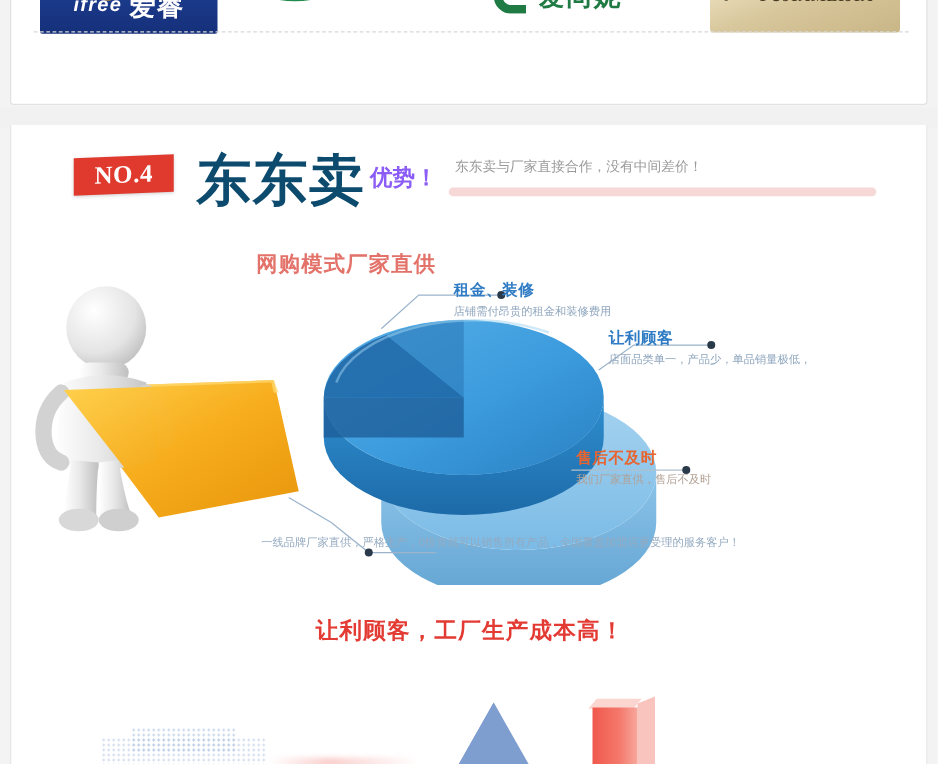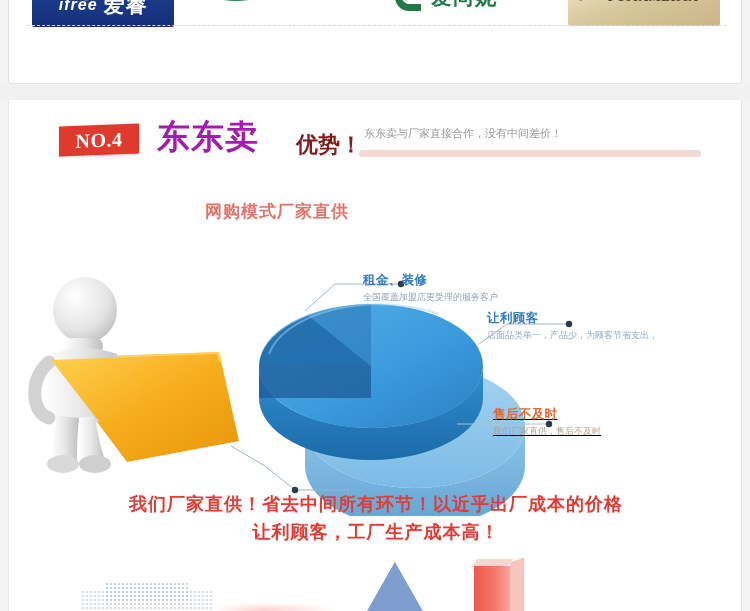--- a/index.html
+++ b/index.html
@@ -163,27 +163,27 @@
     color: #ffffff;
     font-family: "Liberation Serif", serif;
     font-weight: bold; font-size: 20px;
     letter-spacing: 0.5px;
     display: flex; align-items: center; justify-content: center;
     transform: skewY(-2.2deg);
     box-shadow: 0 1px 3px rgba(0,0,0,0.18);
   }
   .hdr-main {
     position: absolute; left: 98px; top: -7px;
-    color: #a21caf; font-size: 33px; font-weight: bold;
+    color: #0c4a6e; font-size: 44px; font-weight: bold;
     letter-spacing: 1px;
     white-space: nowrap;
   }
   .hdr-sub {
     position: absolute; left: 237px; top: 8px;
-    color: #7f1d1d; font-size: 22px; font-weight: bold;
+    color: #8b5cf6; font-size: 18px; font-weight: bold;
     white-space: nowrap;
   }
   .hdr-note {
     position: absolute; left: 305px; top: 4px;
     color: #9a9a9a; font-size: 11px;
     white-space: nowrap;
   }
   .hdr-bar {
     position: absolute; left: 300px; top: 28px;
     width: 342px; height: 7px;
@@ -193,21 +193,21 @@
 
   
   .chart-title {
     position: absolute; left: 196px; top: 100px;
     color: #e3736a; font-size: 17px; font-weight: bold;
     letter-spacing: 1px;
     white-space: nowrap;
   }
   .chart-stage {
     position: absolute; left: 0; top: 118px;
-    width: 734px; height: 250px; margin-top: 48px;
+    width: 734px; height: 250px;
   }
 
   
   .ann { position: absolute; white-space: nowrap; }
   .ann .t {
     font-size: 12.5px; font-weight: bold;
     letter-spacing: 0.4px;
     margin-bottom: 2px;
   }
   .ann .d {
@@ -427,42 +427,42 @@
       <polyline points="448,158 540,158" fill="none" stroke="#b0bfcd" stroke-width="1"></polyline>
       <circle cx="540" cy="158" r="3.2" fill="#2b3a4a"></circle>
 
       <polyline points="222,180 256,200 286,224 340,224" fill="none" stroke="#9bb4cb" stroke-width="1"></polyline>
       <circle cx="286" cy="224" r="3.2" fill="#2b3a4a"></circle>
     </svg>
 
     
     <div class="ann blue" style="left:354px; top:6px;">
       <div class="t">租金、装修</div>
-      <div class="d">全国覆盖加盟店更受理的服务客户</div>
+      <div class="d">店铺需付昂贵的租金和装修费用</div>
     </div>
 
     
     <div class="ann blue" style="left:478px; top:44px;">
       <div class="t">让利顾客</div>
-      <div class="d">店面品类单一，产品少，为顾客节省支出，</div>
+      <div class="d">店面品类单一，产品少，单品销量极低，</div>
     </div>
 
     
-    <div class="ann orange" style="left:484px; top:140px;text-decoration:underline;">
+    <div class="ann orange" style="left:452px; top:140px;">
       <div class="t">售后不及时</div>
       <div class="d">我们厂家直供，售后不及时</div>
     </div>
 
     
     <div class="ann link" style="left:200px; top:210px;">
+      <div class="d">一线品牌厂家直供，严格生产，0投资就可以销售所有产品，全国覆盖加盟店更受理的服务客户！</div>
     </div>
   </div>
 
   <div class="slogan">
-    <div>我们厂家直供！省去中间所有环节！以近乎出厂成本的价格</div>
     <div>让利顾客，工厂生产成本高！</div>
   </div>
 
   <div class="deco">
     <div class="dotgrid"></div>
     <div class="dotgrid2"></div>
     <div class="pink-smudge"></div>
     <div class="pyramid2"></div>
     <div class="pyramid"></div>
     <div class="bar-red-top"></div>

